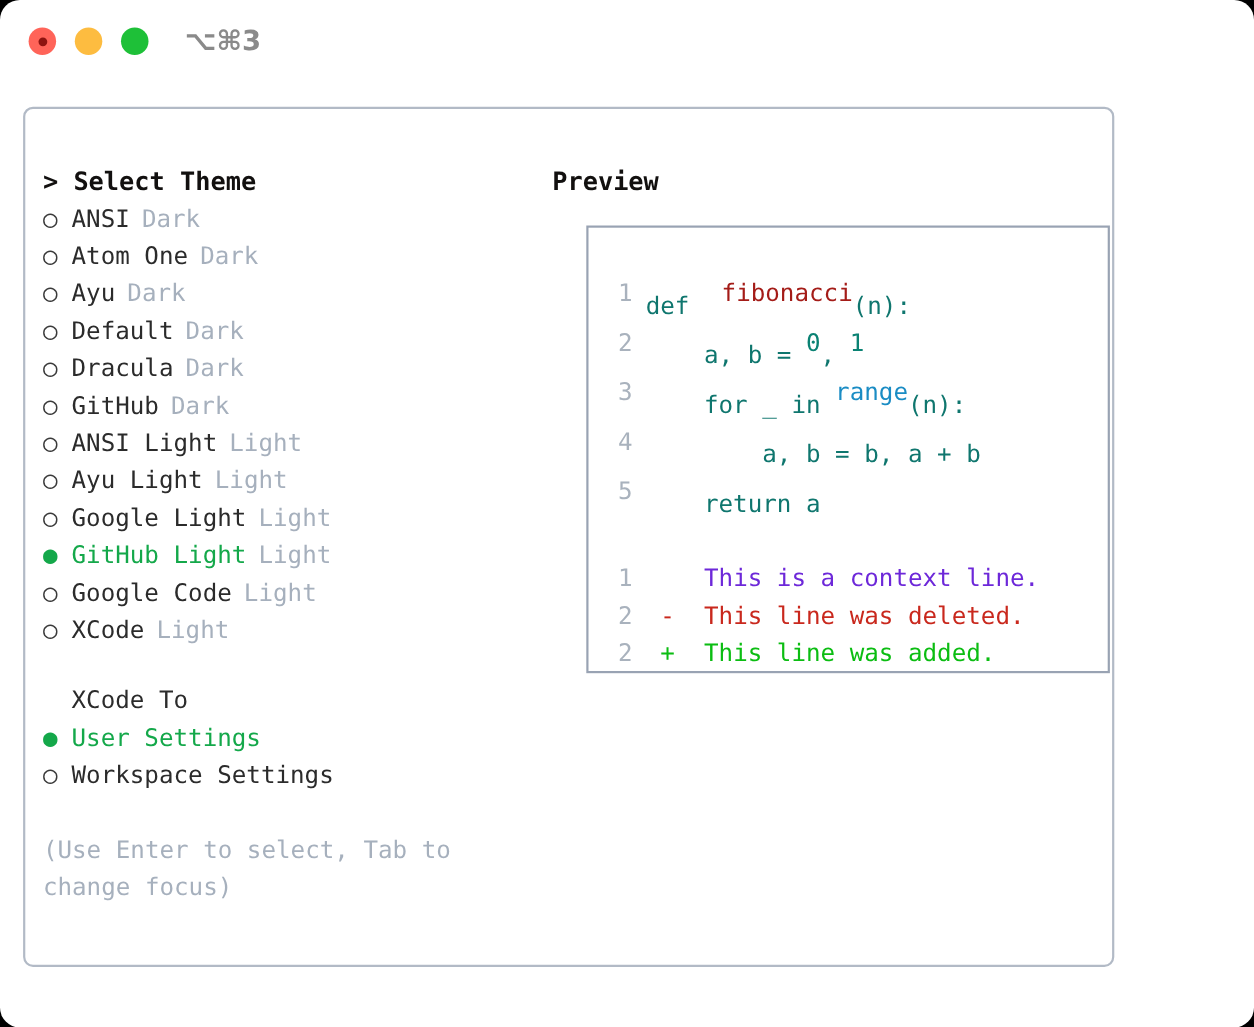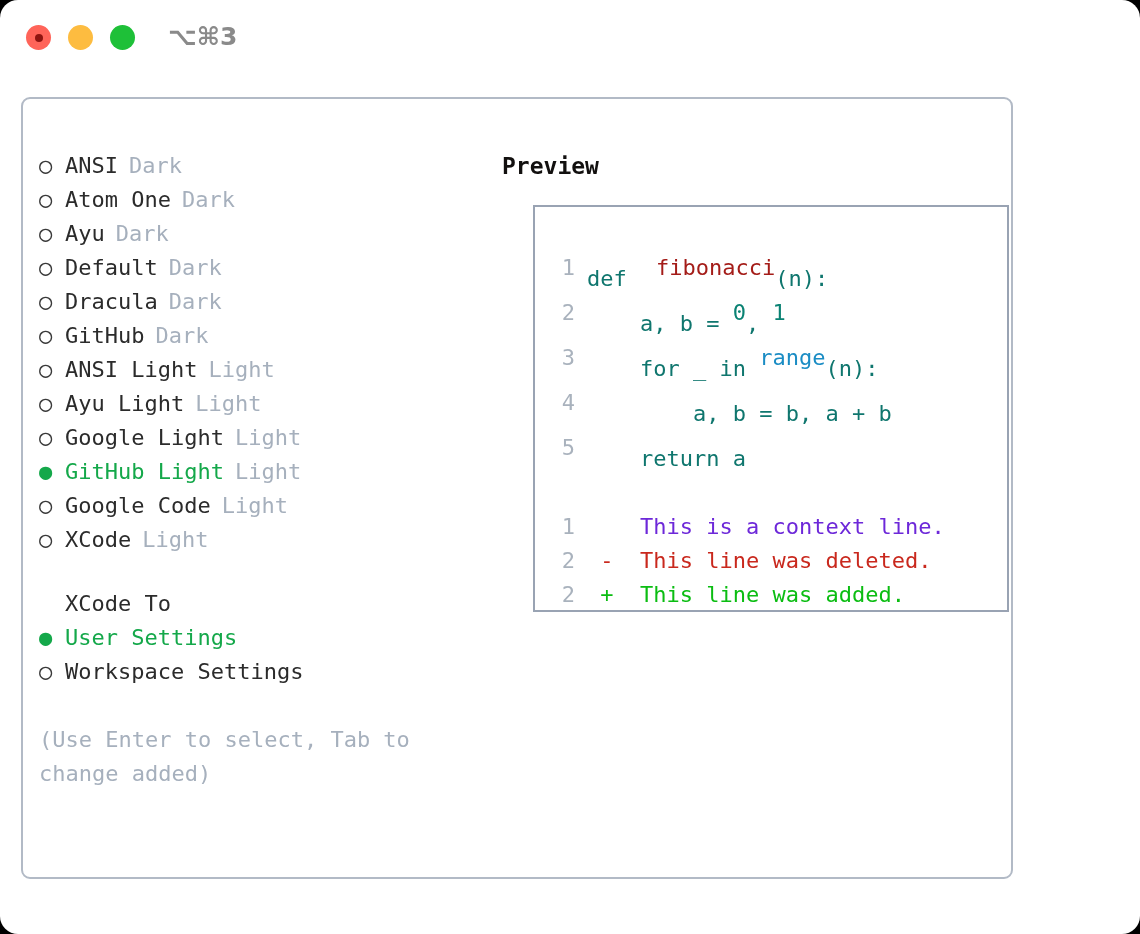--- a/index.html
+++ b/index.html
@@ -204,20 +204,21 @@
       <span class="dot dot-min"></span>
       <span class="dot dot-max"></span>
     </div>
     <div class="shortcut">⌥⌘3</div>
   </div>
 
   <div class="panel">
 
     <div class="left-col">
 
+      <div class="section-title"><span>&gt;</span> <span>Select Theme</span></div>
 
       <div class="theme-list" id="theme-list">
           <div class="row"><span class="marker">○</span><span class="label">ANSI</span><span class="suffix">Dark</span></div>
           <div class="row"><span class="marker">○</span><span class="label">Atom One</span><span class="suffix">Dark</span></div>
           <div class="row"><span class="marker">○</span><span class="label">Ayu</span><span class="suffix">Dark</span></div>
           <div class="row"><span class="marker">○</span><span class="label">Default</span><span class="suffix">Dark</span></div>
           <div class="row"><span class="marker">○</span><span class="label">Dracula</span><span class="suffix">Dark</span></div>
           <div class="row"><span class="marker">○</span><span class="label">GitHub</span><span class="suffix">Dark</span></div>
           <div class="row"><span class="marker">○</span><span class="label">ANSI Light</span><span class="suffix">Light</span></div>
           <div class="row"><span class="marker">○</span><span class="label">Ayu Light</span><span class="suffix">Light</span></div>
@@ -229,21 +230,21 @@
 
       <div class="group-head">
         <span class="marker">○</span><span class="label">XCode To</span>
       </div>
 
       <div id="apply-list">
           <div class="row"><span class="marker sel">●</span><span class="label sel">User Settings</span></div>
           <div class="row"><span class="marker">○</span><span class="label">Workspace Settings</span></div>
         </div>
 
-      <div class="hint">(Use Enter to select, Tab to change added)</div>
+      <div class="hint">(Use Enter to select, Tab to change focus)</div>
     </div>
 
     <div class="right-col">
       <div class="section-title">Preview</div>
 
       <div class="preview-box">
         <div class="code" id="code-block"><div class="code-line"><span class="ln">1</span><span class="tok-plain">def </span><span class="tok-fn">fibonacci</span><span class="tok-plain">(n):</span></div><div class="code-line"><span class="ln">2</span><span class="tok-plain">    a, b = </span><span class="tok-num">0</span><span class="tok-plain">, </span><span class="tok-num">1</span></div><div class="code-line"><span class="ln">3</span><span class="tok-plain">    for _ in </span><span class="tok-kw">range</span><span class="tok-plain">(n):</span></div><div class="code-line"><span class="ln">4</span><span class="tok-plain">        a, b = b, a + b</span></div><div class="code-line"><span class="ln">5</span><span class="tok-plain">    return a</span></div><div class="spacer-line"></div><div class="code-line"><span class="ln">1</span><span class="tok-ctx">   </span><span class="tok-ctx"> This is a context line.</span></div><div class="code-line"><span class="ln">2</span><span class="tok-del"> - </span><span class="tok-del"> This line was deleted.</span></div><div class="code-line"><span class="ln">2</span><span class="tok-add"> + </span><span class="tok-add"> This line was added.</span></div></div>
       </div>
     </div>
 

